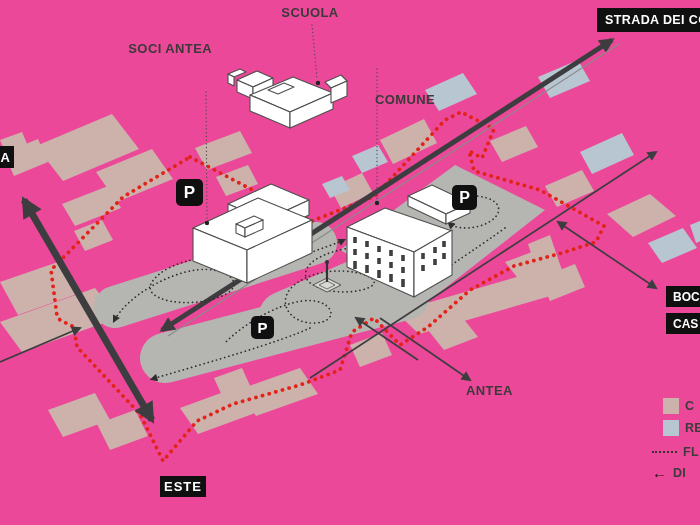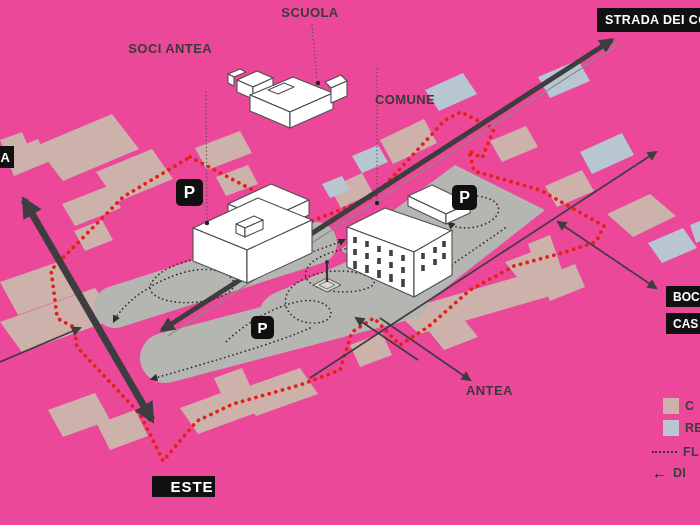--- a/index.html
+++ b/index.html
@@ -194,21 +194,21 @@
 <div class="lbl" style="left:466px;top:383px;">ANTEA</div>
 
 <div class="badge" style="left: 597px; top: 8px; height: 24px; width: 140px; padding: 0px 8px; font-size: 12.5px; letter-spacing: 0.4px; background: rgb(16, 16, 16);">STRADA DEI COLLI</div>
 
 <div class="badge" style="left: -28px; top: 146px; height: 22px; width: 38px; justify-content: flex-end; padding-right: 4px; font-size: 13px; background: rgb(16, 16, 16);">A</div>
 
 <div class="badge" style="left: 666px; top: 286px; height: 21px; width: 70px; padding-left: 7px; font-size: 12px; background: rgb(16, 16, 16);">BOC</div>
 
 <div class="badge" style="left: 666px; top: 313px; height: 21px; width: 70px; padding-left: 7px; font-size: 12px; background: rgb(16, 16, 16);">CAS</div>
 
-<div class="badge" style="left: 152px; top: 476px; height: 21px; width: 46px; justify-content: center; font-size: 15px; letter-spacing: 1px; background: rgb(16, 16, 16); padding-left: 17px;">ESTE</div>
+<div class="badge" style="left: 160px; top: 476px; height: 21px; width: 46px; justify-content: center; font-size: 13px; letter-spacing: 1px; background: rgb(16, 16, 16);">ESTE</div>
 
 <div class="pbadge" style="left: 176px; top: 179px; width: 27px; height: 27px; font-size: 17px; background: rgb(16, 16, 16);">P</div>
 <div class="pbadge" style="left: 452px; top: 185px; width: 25px; height: 25px; font-size: 16px; background: rgb(16, 16, 16);">P</div>
 <div class="pbadge" style="left: 251px; top: 316px; width: 23px; height: 23px; font-size: 15px; background: rgb(16, 16, 16);">P</div>
 
 <div class="legend-row" style="top:398px;">
   <span class="swatch" style="background: rgb(205, 178, 172);"></span>
   <span class="leg-label">C</span>
 </div>
 <div class="legend-row" style="top:420px;">

